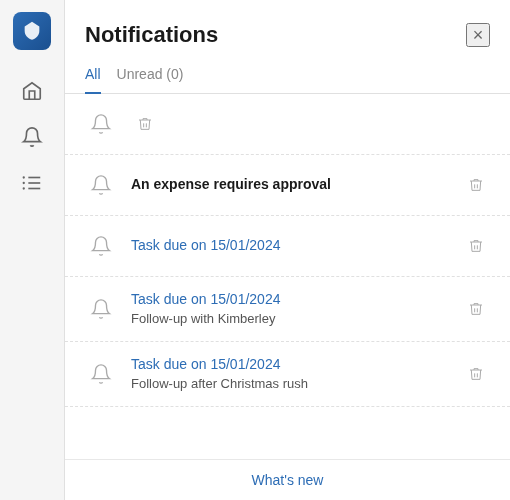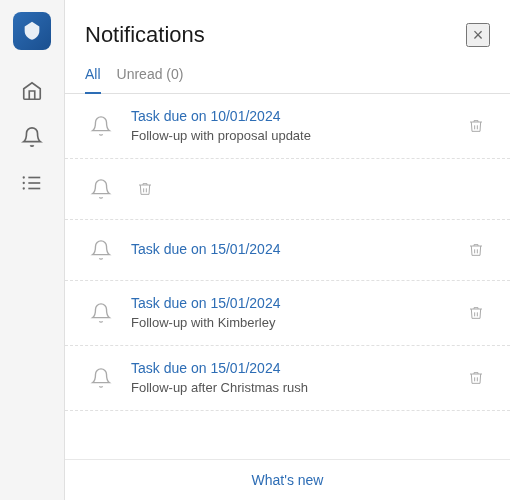--- a/index.html
+++ b/index.html
@@ -73,21 +73,21 @@
     
     .panel-header {
       display: flex;
       align-items: center;
       justify-content: space-between;
       padding: 22px 20px 10px 20px;
     }
 
     .panel-title {
       font-size: 22px;
-      font-weight: 400;
+      font-weight: 700;
       color: #1a1a1a;
     }
 
     .close-btn {
       width: 24px;
       height: 24px;
       display: flex;
       align-items: center;
       justify-content: center;
       cursor: pointer;
@@ -260,36 +260,38 @@
   </div>
 
   <div class="notifications-list" id="notif-list">
   <div class="notif-item">
         <div class="notif-bell">
           <svg viewBox="0 0 24 24" stroke-width="1.5">
     <path d="M18 8A6 6 0 006 8c0 7-3 9-3 9h18s-3-2-3-9"></path>
     <path d="M13.73 21a2 2 0 01-3.46 0"></path>
   </svg>
         </div>
-        <div class="notif-content"><a class="notif-title-link" href="#">Task due on 10/01/2024</a><span class="notif-desc">Follow-up with proposal update</span></div>
         <div class="notif-delete">
           <svg viewBox="0 0 24 24" stroke-width="1.5">
     <polyline points="3 6 5 6 21 6"></polyline>
     <path d="M19 6l-1 14H6L5 6"></path>
     <path d="M10 11v6M14 11v6"></path>
     <path d="M9 6V4h6v2"></path>
   </svg>
         </div>
       </div>
       <div class="notif-item">
         <div class="notif-bell">
           <svg viewBox="0 0 24 24" stroke-width="1.5">
     <path d="M18 8A6 6 0 006 8c0 7-3 9-3 9h18s-3-2-3-9"></path>
     <path d="M13.73 21a2 2 0 01-3.46 0"></path>
   </svg>
+        </div>
+        <div class="notif-content">
+          <span class="notif-title-plain">An expense requires approval</span>
         </div>
         <div class="notif-delete">
           <svg viewBox="0 0 24 24" stroke-width="1.5">
     <polyline points="3 6 5 6 21 6"></polyline>
     <path d="M19 6l-1 14H6L5 6"></path>
     <path d="M10 11v6M14 11v6"></path>
     <path d="M9 6V4h6v2"></path>
   </svg>
         </div>
       </div>

